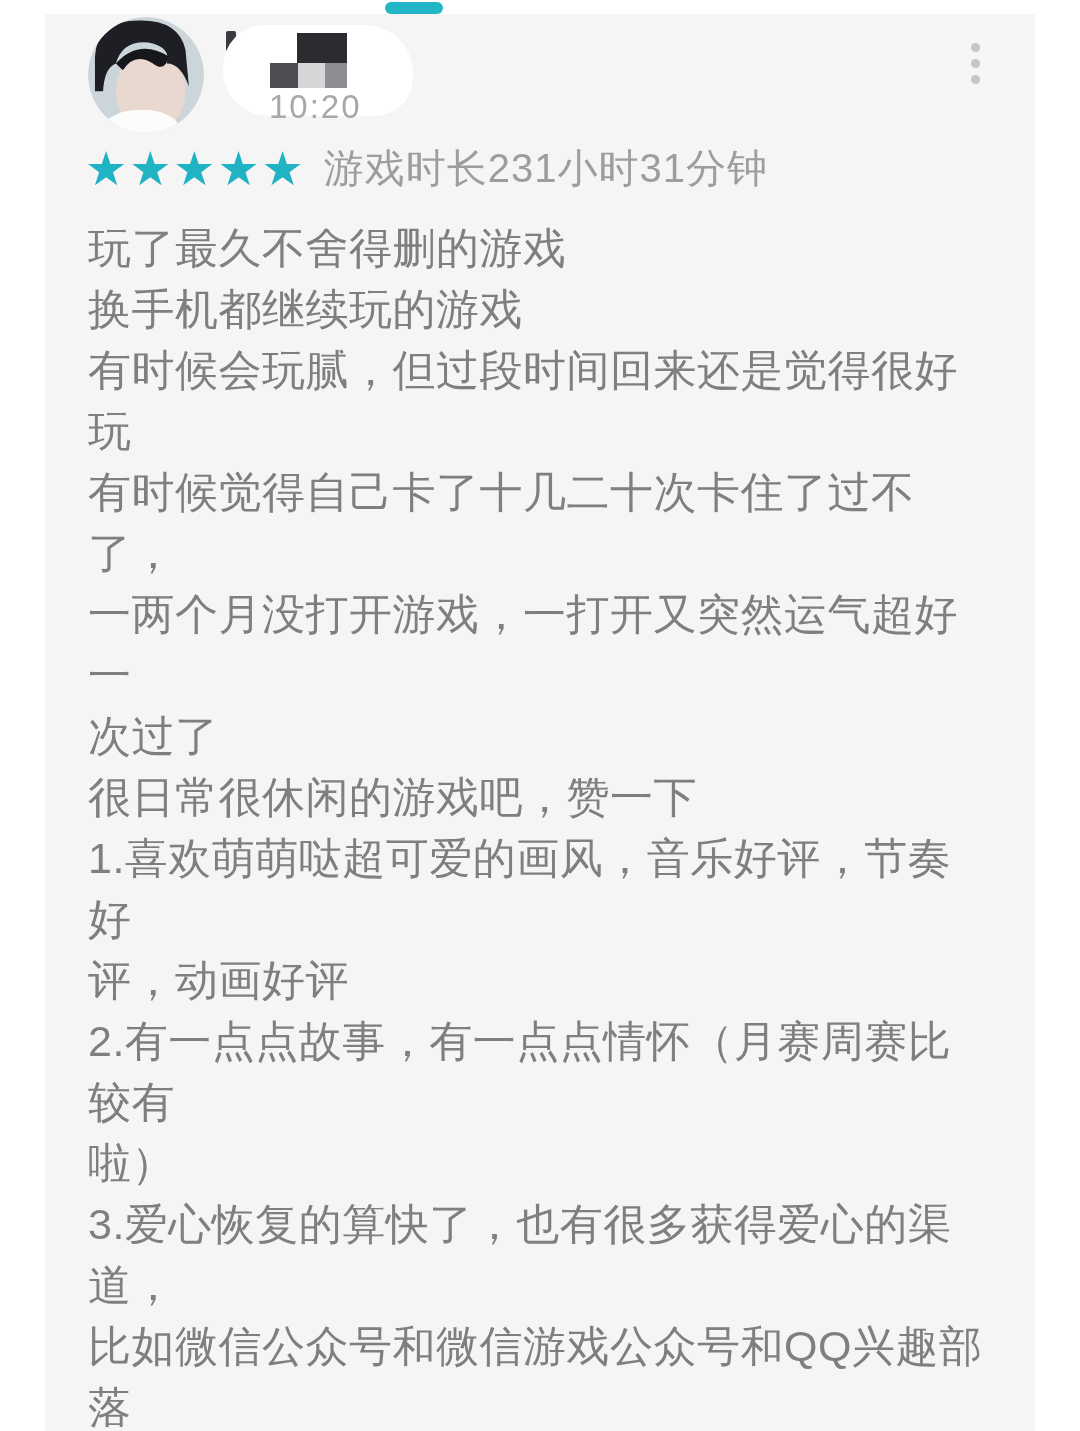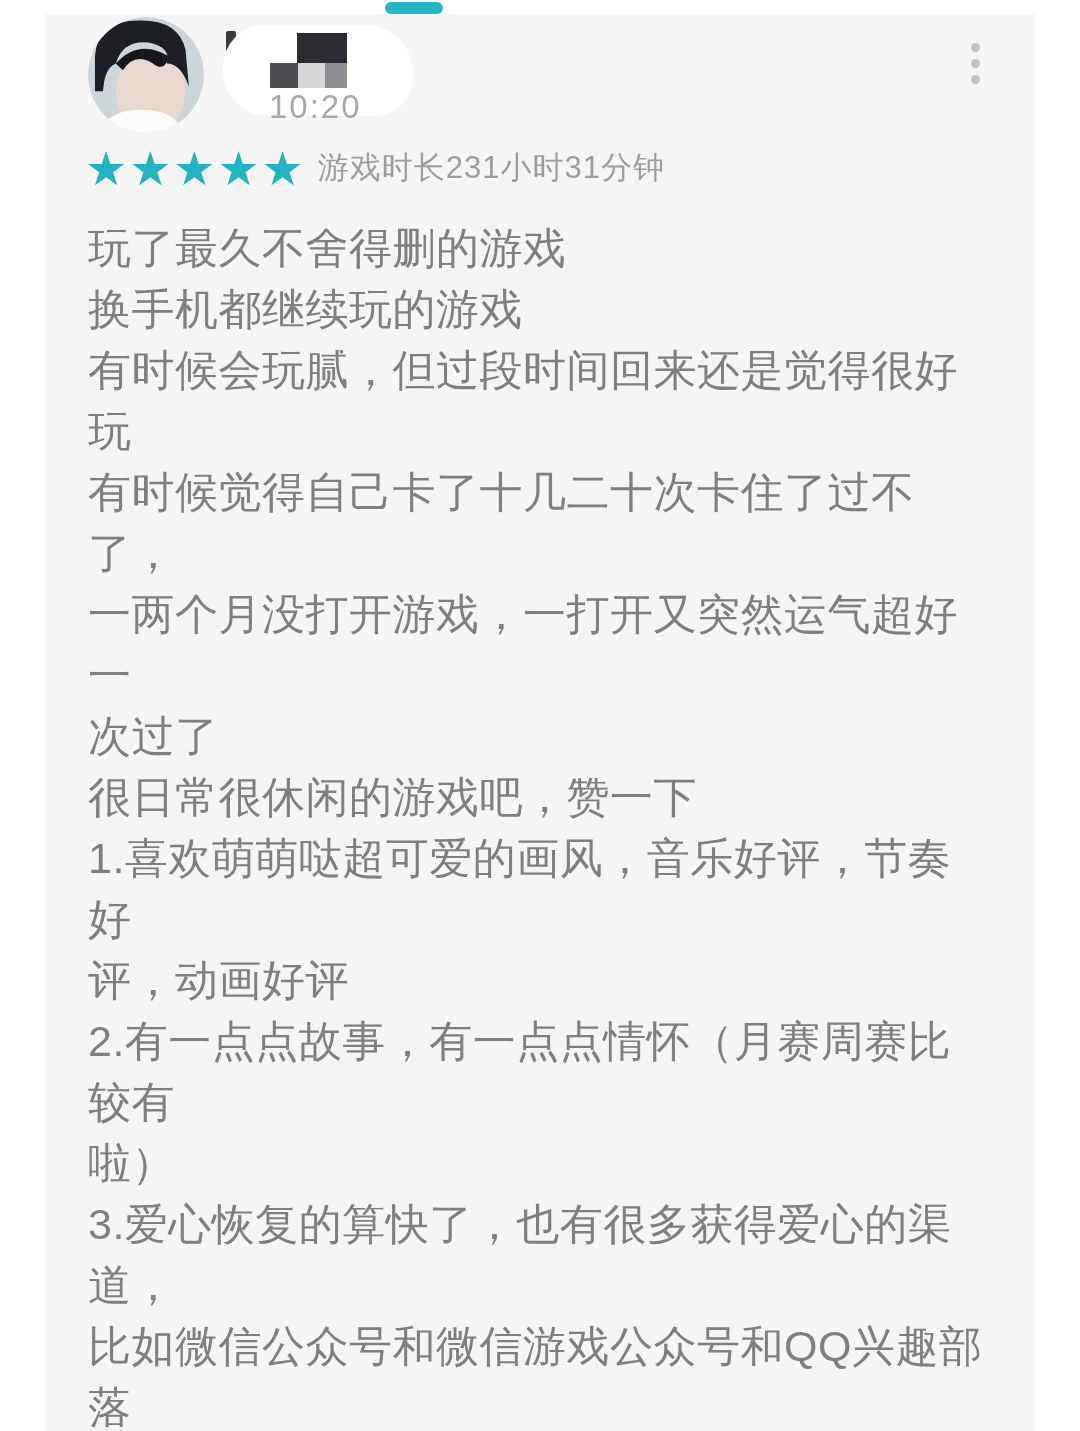--- a/index.html
+++ b/index.html
@@ -46,21 +46,21 @@
   .kebab .dot{width:9px; height:9px; border-radius:50%; background:#c5c5c9;}
   .star-row{
     position:absolute; left:40px; top:122px; width:910px; height:64px;
     display:flex; align-items:center;
   }
   .stars{
     font-size:47px; line-height:47px; color:#1fb3c4; letter-spacing:2px;
     white-space:nowrap;
   }
   .playtime{
-    margin-left:12px; font-size:31px; color:#9d9d9d; letter-spacing:1px;
+    margin-left:18px; font-size:40px; color:#9d9d9d; letter-spacing:1px;
   }
   .review-body{
     position:absolute; left:43px; top:204px; width:905px;
     font-size:43px; line-height:61px; color:#7f7f7f;
     white-space:pre-line; letter-spacing:0.5px;
   }
 </style>
 </head>
 <body>
 

